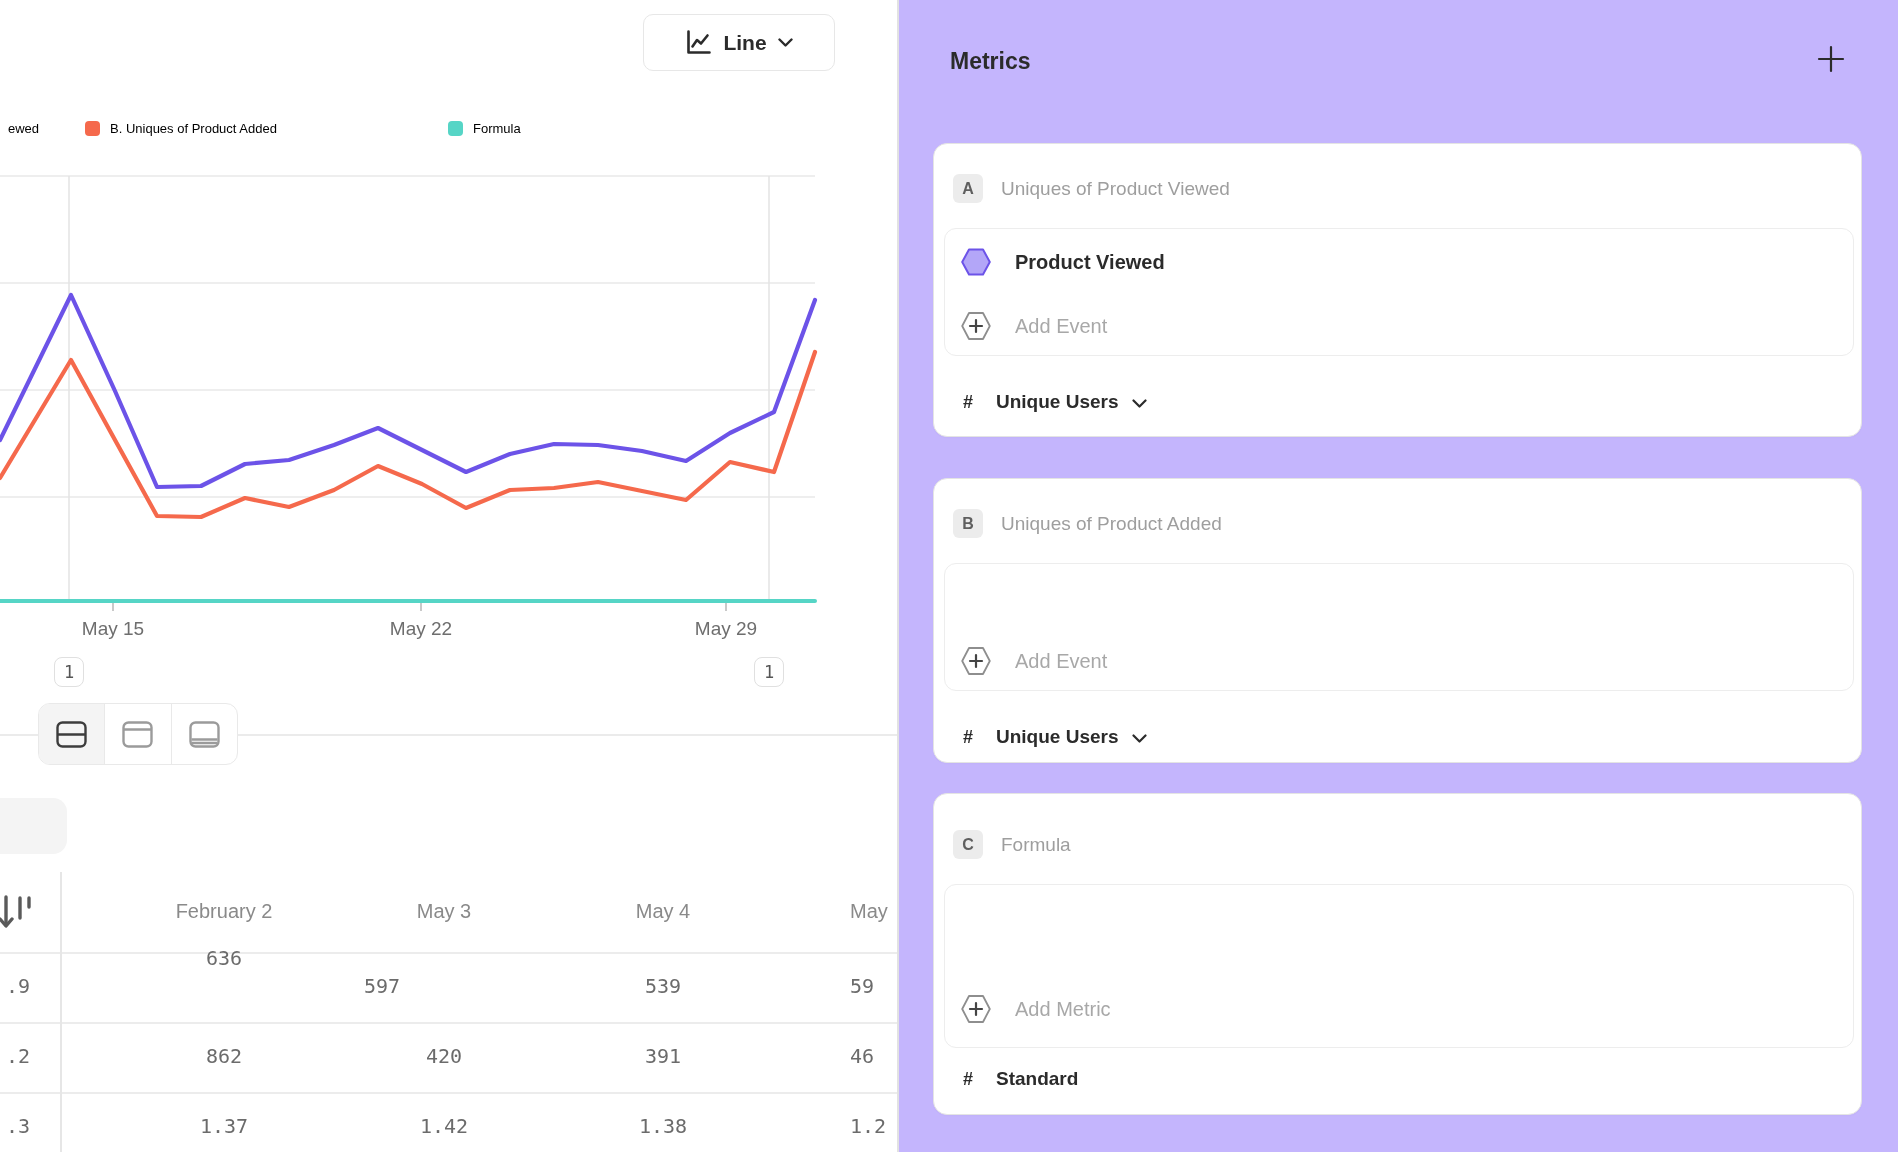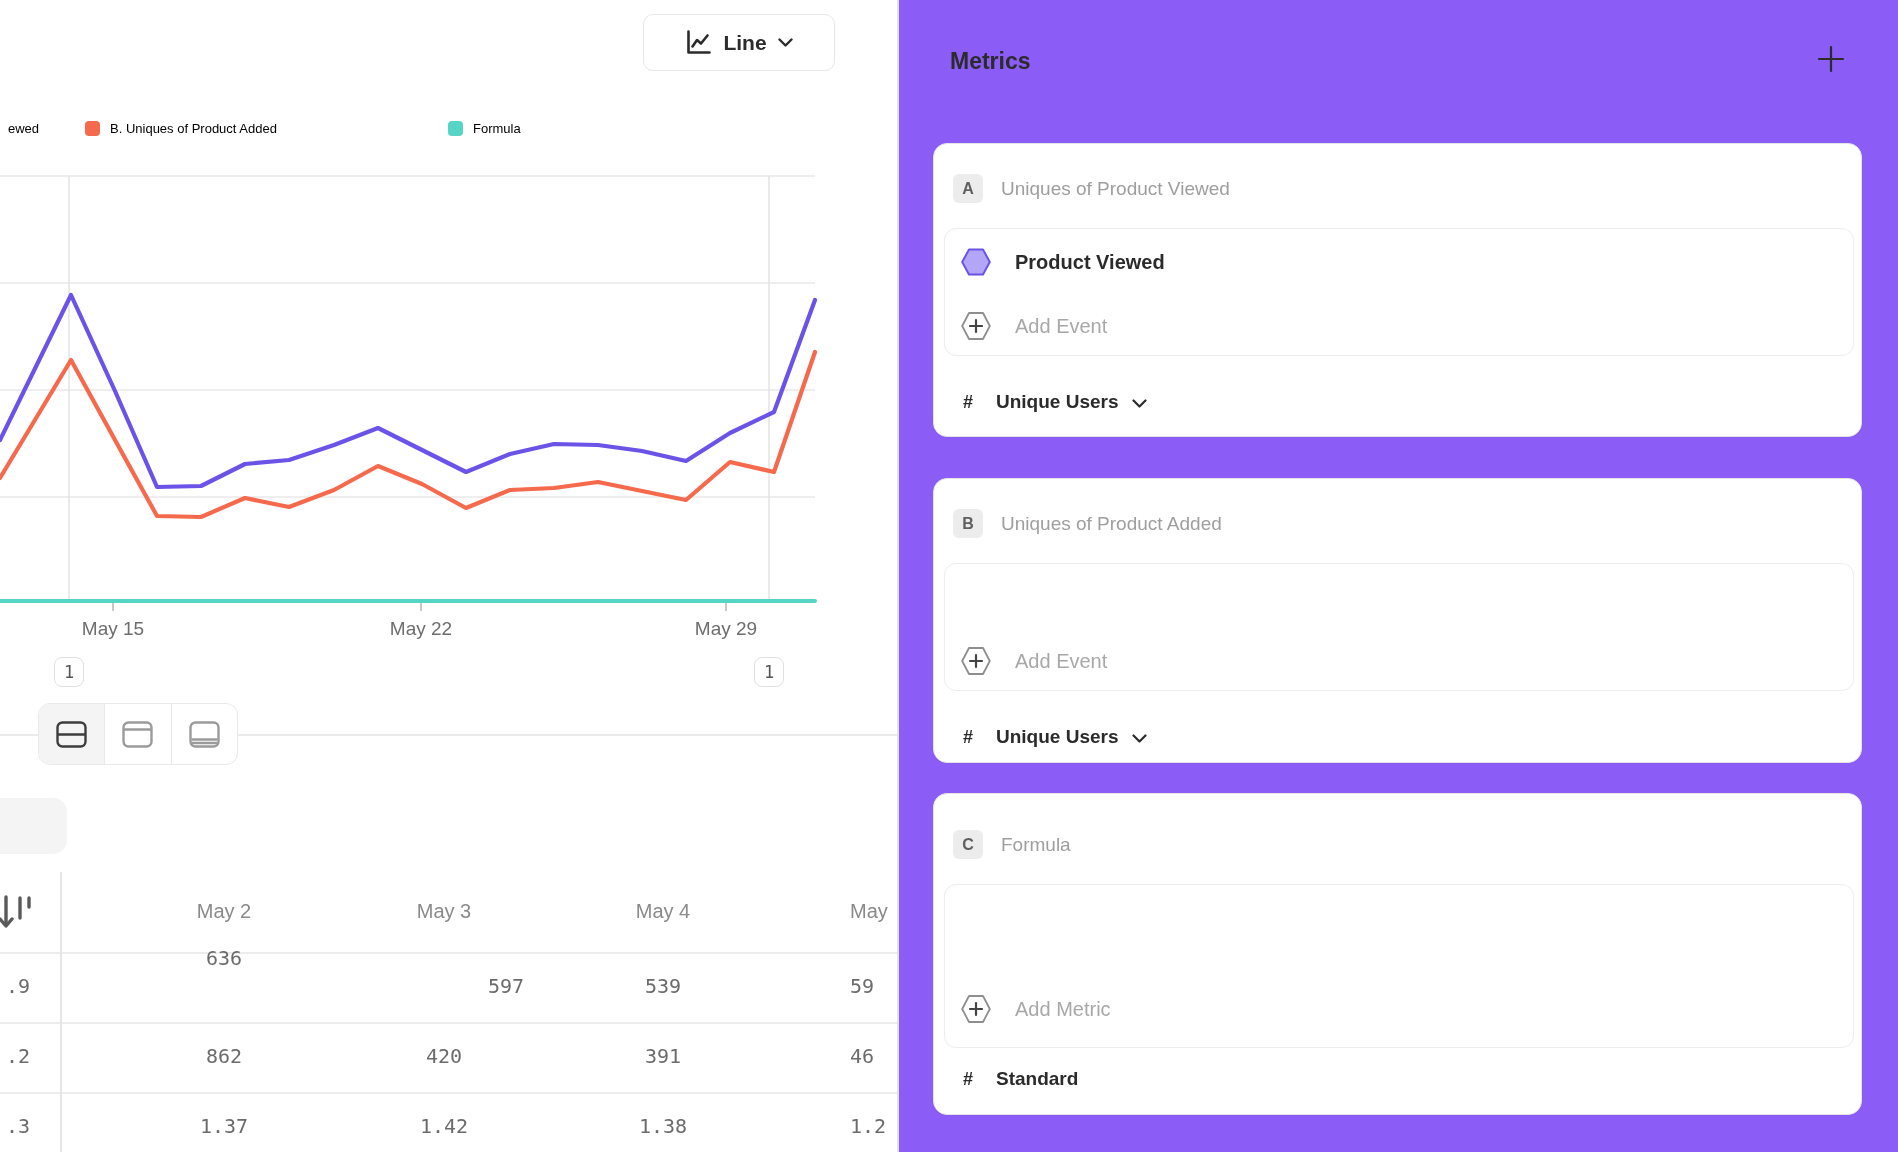--- a/index.html
+++ b/index.html
@@ -39,21 +39,21 @@
 
   .th-cell { position:absolute; font-size:20px; font-weight:500; color:#8a8a8a; }
   .td-cell { position:absolute; font-size:20px; color:#6b6b6b; font-family:"DejaVu Sans Mono", monospace; }
   .row-sep { position:absolute; left:0; width:897px; height:1.5px; background:#ececec; }
   #col-divider { left:60px; top:872px; width:1.5px; height:280px; background:#e6e6e6; }
 
   
   #panel-divider { left:897px; top:0; width:1.5px; height:1152px; background:#e2e2e2; }
 
   
-  #right-panel { position:absolute; left:899px; top:0; width:999px; height:1152px; background:#8b5cf6; }
+  #right-panel { position:absolute; left:899px; top:0; width:999px; height:1152px; background:#c4b5fd; }
   #metrics-title { position:absolute; left:51px; top:48px; font-size:23px; font-weight:700; color:#2b2b2b; }
   #add-metric-plus { position:absolute; left:917px; top:44px; cursor:pointer; }
 
   .metric-card { position:absolute; left:34px; width:929px; background:#fff;
     border:1.5px solid #e4e4e4; border-radius:14px; box-shadow:0 1px 2px rgba(0,0,0,0.02); }
   .card-badge { position:absolute; left:19px; width:30px; height:29px; background:#ececec;
     border-radius:6px; color:#5f5f5f; font-size:16px; font-weight:700;
     display:flex; align-items:center; justify-content:center; }
   .card-title { position:absolute; left:67px; height:29px; line-height:29px; font-size:19px; color:#9e9e9e; white-space:nowrap; }
   .inner-card { position:absolute; left:10px; width:910px; border:1.5px solid #ededed; border-radius:12px; background:#fff; }
@@ -148,30 +148,30 @@
   <div id="table-tab-btn" class="abs"></div>
 
   <div id="table">
     <svg class="abs" style="left:-2px; top:893px;" width="34" height="40" viewBox="0 0 34 40">
       <line x1="8" y1="4" x2="8" y2="31" stroke="#5a5a5a" stroke-width="3.4" stroke-linecap="round"></line>
       <polyline points="2,26 8,33 14,26" fill="none" stroke="#5a5a5a" stroke-width="3.4" stroke-linecap="round" stroke-linejoin="round"></polyline>
       <line x1="22" y1="5" x2="22" y2="25" stroke="#5a5a5a" stroke-width="3.4" stroke-linecap="round"></line>
       <line x1="31" y1="5" x2="31" y2="14" stroke="#5a5a5a" stroke-width="3.4" stroke-linecap="round"></line>
     </svg>
     <div id="table-cells">
-        <div class="th-cell abs" style="left: 144px; top: 900px; width: 160px; text-align: center;">May 2</div>
+        <div class="th-cell abs" style="left: 144px; top: 900px; width: 160px; text-align: center;">February 2</div>
         <div class="th-cell abs" style="left: 364px; top: 900px; width: 160px; text-align: center;">May 3</div>
         <div class="th-cell abs" style="left: 583px; top: 900px; width: 160px; text-align: center;">May 4</div>
         <div class="th-cell abs" style="left: 850px; top: 900px; width: 80px;">May</div>
         <div class="row-sep" style="top: 952px;"></div>
         <div class="row-sep" style="top: 1022px;"></div>
         <div class="row-sep" style="top: 1092px;"></div>
         <div class="td-cell abs" style="left: -20px; top: 974px; width: 50px; text-align: right;">.9</div>
         <div class="td-cell abs" style="left: 144px; top: 946px; width: 160px; text-align: center;">636</div>
-        <div class="td-cell abs" style="left: 364px; top: 974px; width: 160px; text-align: right;">597</div>
+        <div class="td-cell abs" style="left: 364px; top: 974px; width: 160px; text-align: left;">597</div>
         <div class="td-cell abs" style="left: 583px; top: 974px; width: 160px; text-align: center;">539</div>
         <div class="td-cell abs" style="left: 850px; top: 974px; width: 80px;">59</div>
         <div class="td-cell abs" style="left: -20px; top: 1044px; width: 50px; text-align: right;">.2</div>
         <div class="td-cell abs" style="left: 144px; top: 1044px; width: 160px; text-align: center;">862</div>
         <div class="td-cell abs" style="left: 364px; top: 1044px; width: 160px; text-align: center;">420</div>
         <div class="td-cell abs" style="left: 583px; top: 1044px; width: 160px; text-align: center;">391</div>
         <div class="td-cell abs" style="left: 850px; top: 1044px; width: 80px;">46</div>
         <div class="td-cell abs" style="left: -20px; top: 1114px; width: 50px; text-align: right;">.3</div>
         <div class="td-cell abs" style="left: 144px; top: 1114px; width: 160px; text-align: center;">1.37</div>
         <div class="td-cell abs" style="left: 364px; top: 1114px; width: 160px; text-align: center;">1.42</div>

